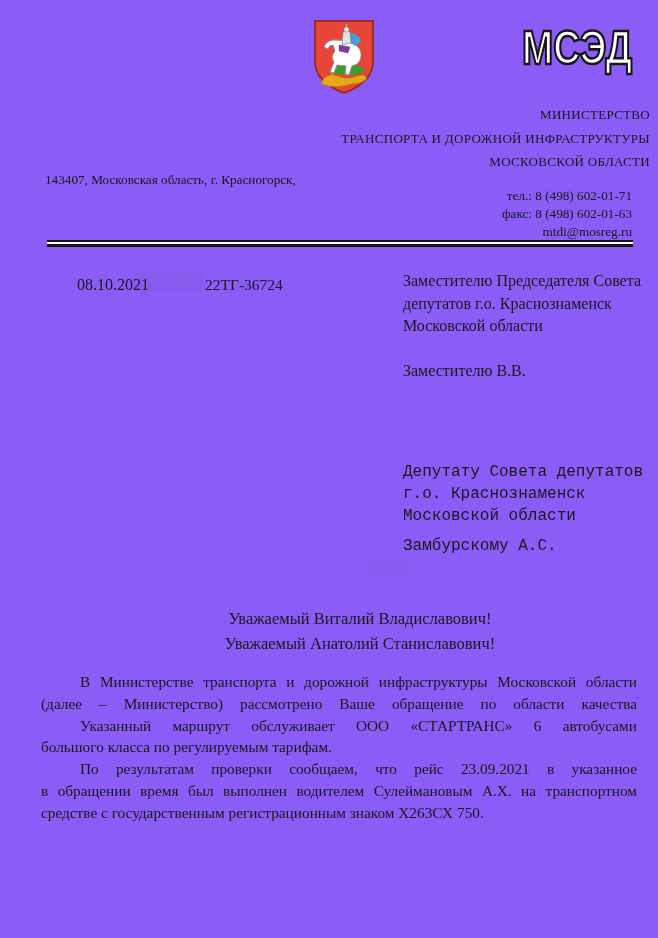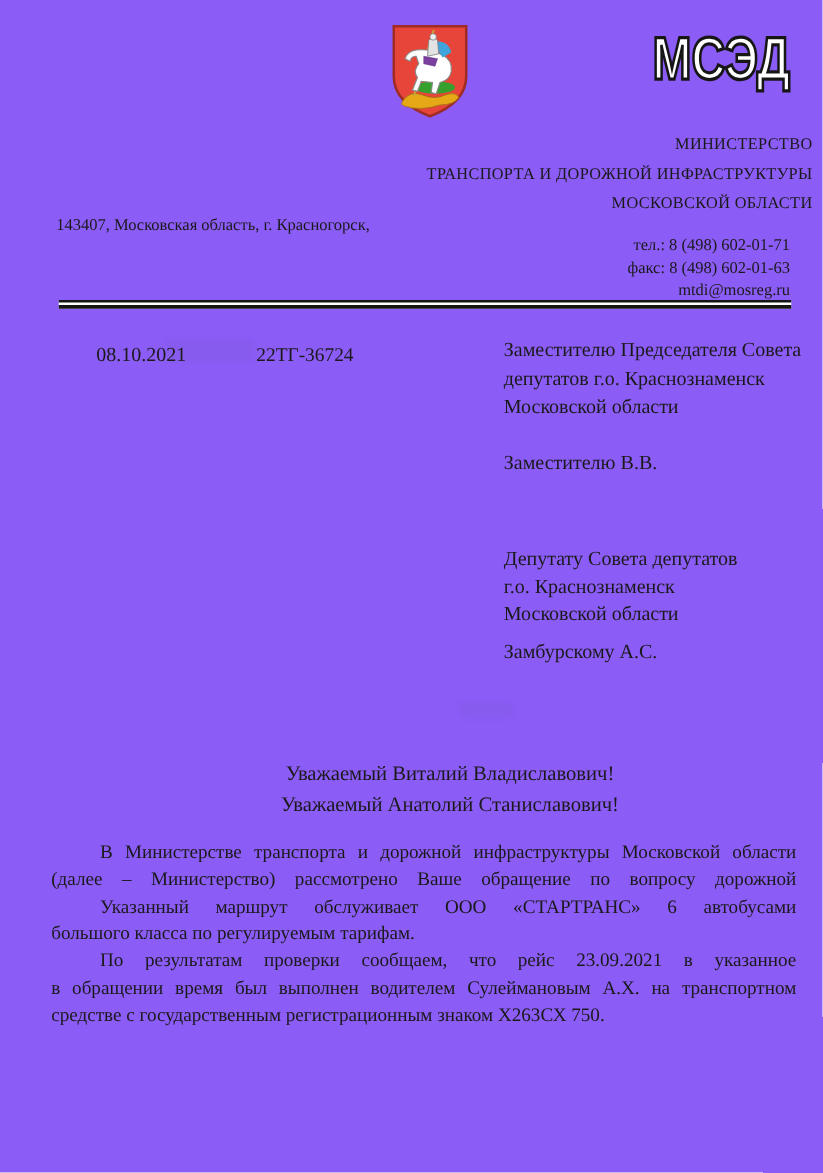--- a/index.html
+++ b/index.html
@@ -45,21 +45,21 @@
     border-bottom:3.5px solid #151515;
   }
 
   
   .date   { position:absolute; left:62px;  top:276px; font-size:16px;margin-left:15px; }
   .refnum { position:absolute; left:205px; top:276px; font-size:15.5px; }
 
   .recipient { position:absolute; left:375px; width:255px; font-size:16px;margin-left:28px; }
   .recipient-1 { top:270px; line-height:22.6px; }
   .recipient-1 .r-name { margin-top:22.6px; }
-  .recipient-2 { top:437px; line-height:22px; }
+  .recipient-2 { top:461px; line-height:22px;font-family:Liberation Mono, monospace; }
   .recipient-2 .r-name { margin-top:8px; }
 
   
   .salutation {
     position:absolute; left:60px; top:607px; width:600px;
     text-align:center; font-size:16.5px; line-height:24.5px;
   }
 
   .body-text {
     position:absolute; left:41px; top:671px; width:596px;
@@ -128,21 +128,21 @@
     <div class="r-name">Замбурскому А.С.</div>
   </div>
 
   <div class="salutation">
     <div>Уважаемый Виталий Владиславович!</div>
     <div>Уважаемый Анатолий Станиславович!</div>
   </div>
 
   <div class="body-text">
     <div class="bline first">В Министерстве транспорта и дорожной инфраструктуры Московской области</div>
-    <div class="bline">(далее – Министерство) рассмотрено Ваше обращение по вопросу дорожной</div>
+    <div class="bline">(далее – Министерство) рассмотрено Ваше обращение по области качества</div>
     <div class="bline first">Указанный маршрут обслуживает ООО «СТАРТРАНС» 6 автобусами</div>
     <div class="bline last">большого класса по регулируемым тарифам.</div>
     <div class="bline first">По результатам проверки сообщаем, что рейс 23.09.2021 в указанное</div>
     <div class="bline">в обращении время был выполнен водителем Сулеймановым А.Х. на транспортном</div>
     <div class="bline last">средстве с государственным регистрационным знаком Х263СХ 750.</div>
   </div>
 
   <div class="smudge smudge-1"></div>
   <div class="smudge smudge-2"></div>
 

